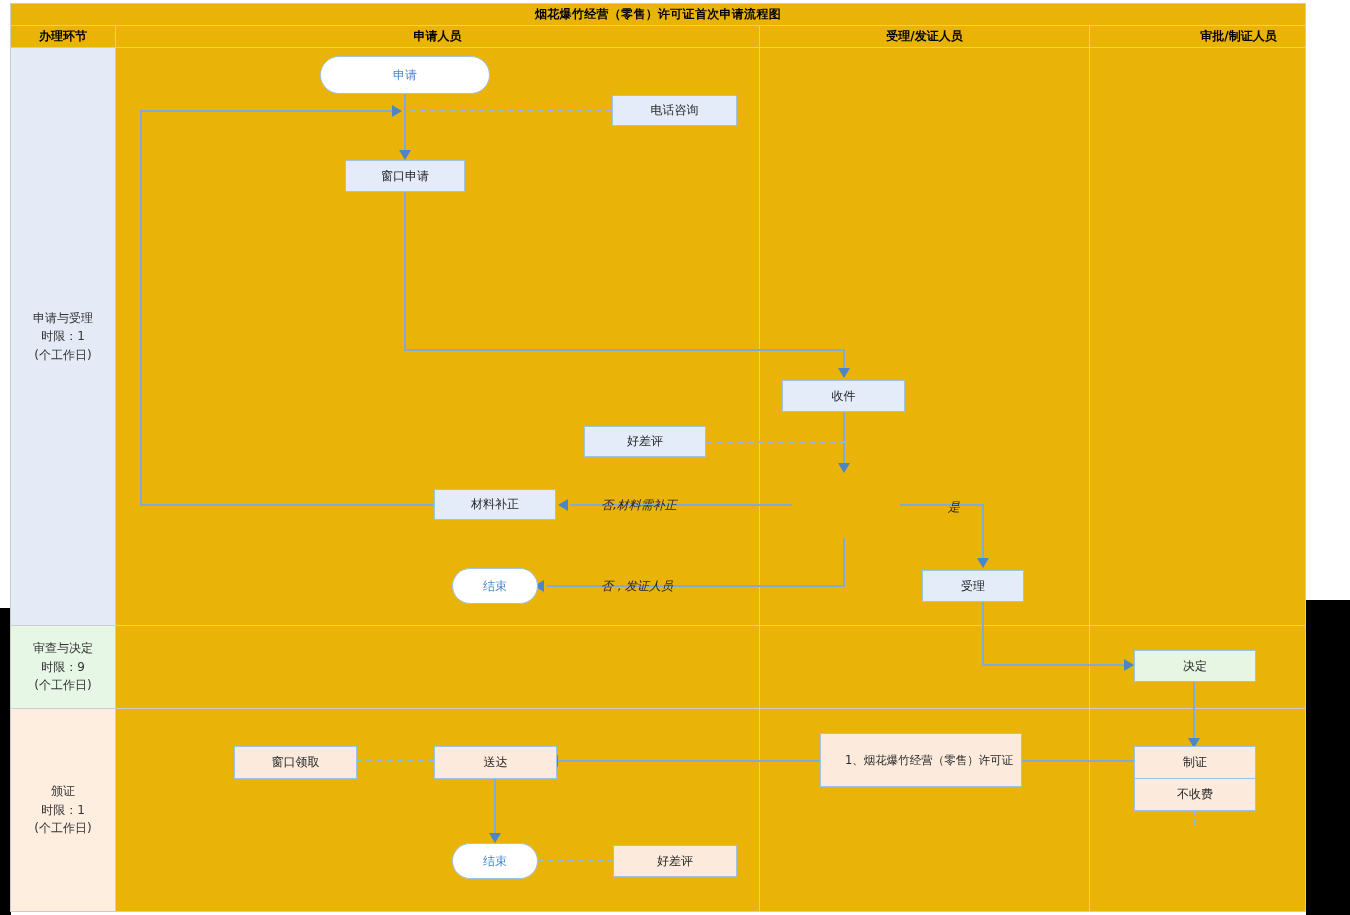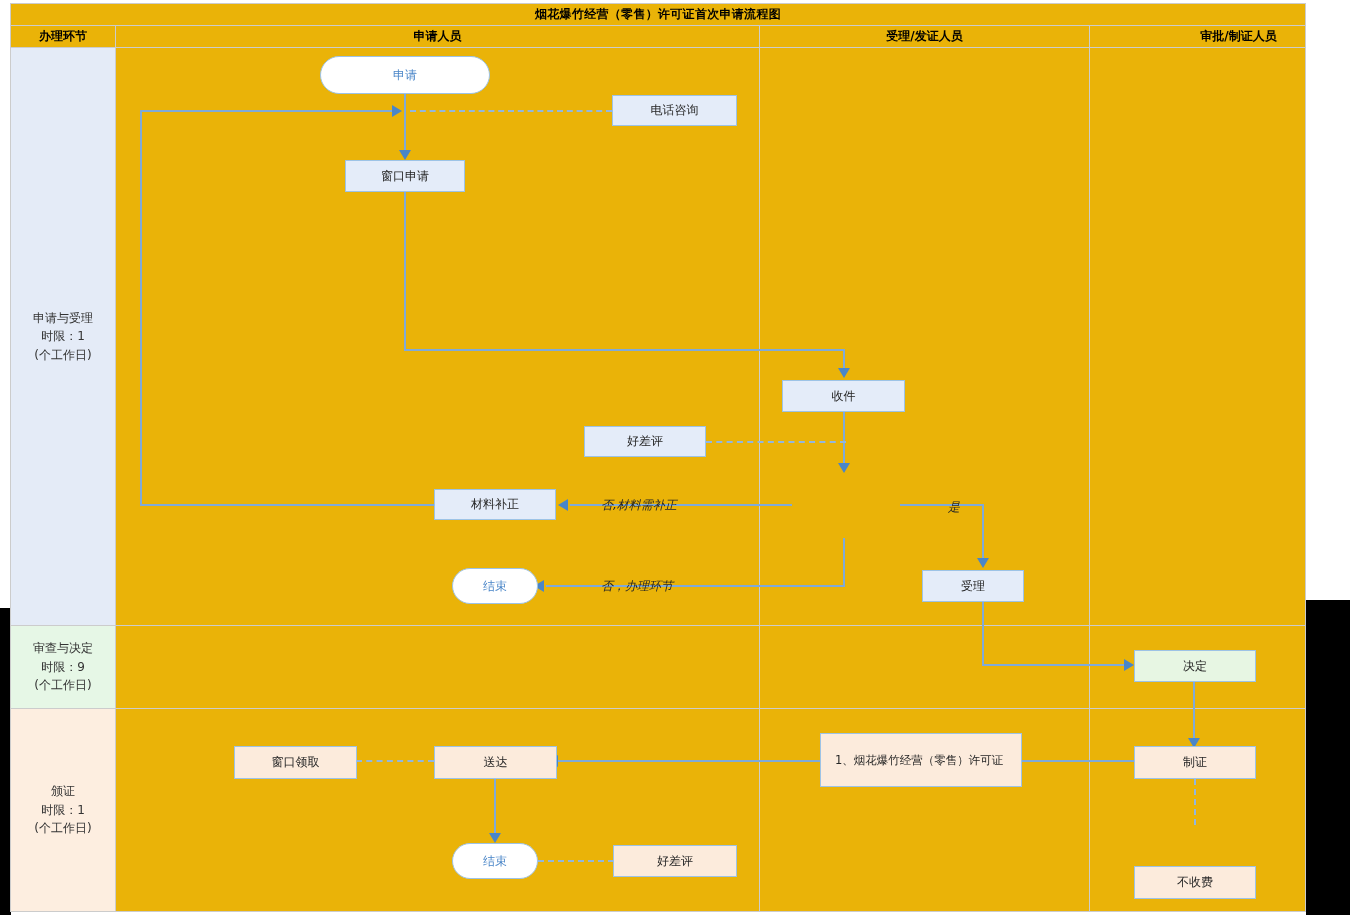--- a/index.html
+++ b/index.html
@@ -110,21 +110,21 @@
   .arrow.right { border-top: 6px solid transparent; border-bottom: 6px solid transparent; border-left: 10px solid #4a86c8; }
   .arrow.left  { border-top: 6px solid transparent; border-bottom: 6px solid transparent; border-right: 10px solid #4a86c8; }
 
   .edge-lbl {
     position: absolute; font-size: 12px; color: #262626;
     background: transparent; white-space: nowrap; font-style: italic;
   }
 
   .cert-lines {
     display: flex; flex-direction: column; align-items: flex-start;
-    justify-content: center; padding-left: 14px; width: 100%;
+    justify-content: center; padding-left: 24px; width: 100%;
     font-size: 11.5px; line-height: 1.75;
   }
 </style>
 </head>
 <body>
 
 <div id="page">
 
   <div class="edge-bar" id="bar-left"></div>
   <div class="edge-bar" id="bar-right"></div>
@@ -207,21 +207,21 @@
     <div class="arrow left" style="left:548px; top:755px;"></div>
 
     <div class="ln dh" style="left:356px; top:760px; width:78px;"></div>
 
     <div class="ln lv" style="left:494px; top:779px; height:58px;"></div>
     <div class="arrow down" style="left:489px; top:833px;"></div>
 
     <div class="ln dh" style="left:538px; top:860px; width:76px;"></div>
 
     <div class="edge-lbl" style="left:601px; top:497px;">否,材料需补正</div>
-    <div class="edge-lbl" style="left:601px; top:578px;">否，办理环节</div>
+    <div class="edge-lbl" style="left:601px; top:578px;">否，发证人员</div>
     <div class="edge-lbl" style="left:948px; top:499px;">是</div>
 
     <div class="node term" style="left:320px; top:56px; width:170px; height:38px;">
       <span>申请</span>
     </div>
 
     <div class="node blue" style="left:612px; top:95px; width:125px; height:31px;">
       <span>电话咨询</span>
     </div>
 
@@ -251,21 +251,21 @@
     </div>
 
     <div class="node green" style="left:1134px; top:650px; width:122px; height:32px;">
       <span>决定</span>
     </div>
 
     <div class="node peach" style="left:1134px; top:746px; width:122px; height:33px;">
       <span>制证</span>
     </div>
 
-    <div class="node peach" style="left:1134px; top:866px; width:122px; height:33px;">
+    <div class="node peach" style="left:1134px; top:778px; width:122px; height:33px;">
       <span>不收费</span>
     </div>
 
     <div class="node peach" style="left:820px; top:733px; width:202px; height:54px;">
       <div class="cert-lines">
         <span>1、烟花爆竹经营（零售）许可证</span>
       </div>
     </div>
 
     <div class="node peach" style="left:434px; top:746px; width:123px; height:33px;">

